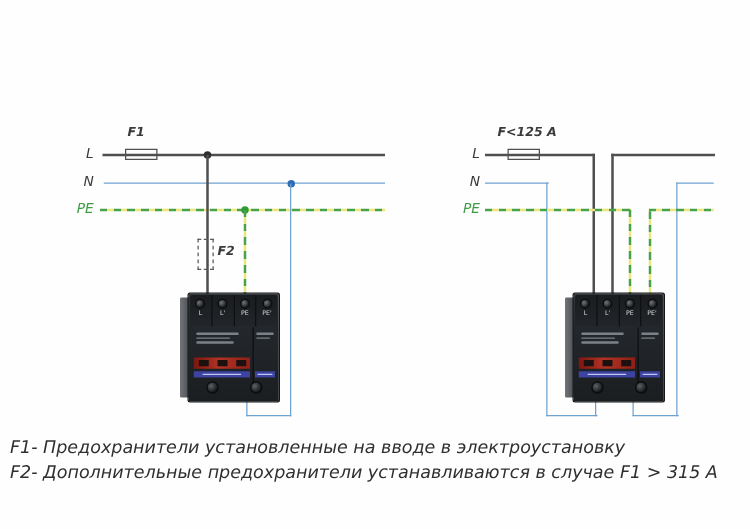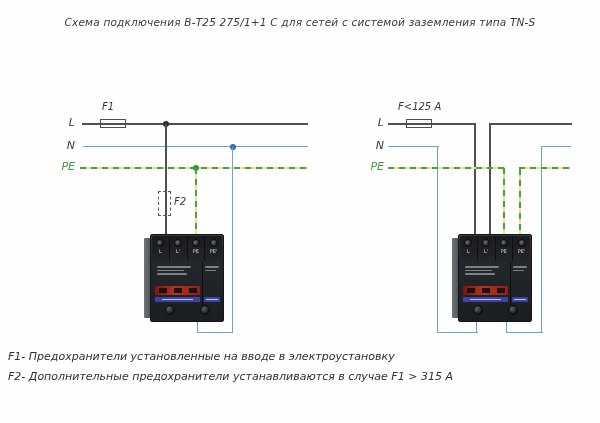--- a/index.html
+++ b/index.html
@@ -5,22 +5,22 @@
   html,body { margin:0; padding:0; background:#ffffff; }
   .stage {
     position:relative; width:600px; height:423px; background:#fefefe;
     font-family:"DejaVu Sans", sans-serif; overflow:hidden;
   }
   .txt { position:absolute; font-style:italic; color:#3a3a3a; white-space:nowrap; }
   .title { top:16px; left:0; width:600px; text-align:center; font-size:10.5px; letter-spacing:0.2px; }
   .caption { top:61px; left:350px; width:210px; text-align:center; font-size:10.5px; }
   .bus-label { width:22px; text-align:right; font-size:11px; }
   .pe-col { color:#3f9b45; }
-  .fuse-label { font-size:10px; }
-  .footnote { left:8px; font-size:11px; color:#2f2f2f; }
+  .fuse-label { font-size:10px;font-weight:bold; }
+  .footnote { left:8px; font-size:14px; color:#2f2f2f; }
 
   
   .wire { position:absolute; }
   .l-h { height:1.6px; background:#4f4f4f; }
   .l-v { width:1.6px; background:#4f4f4f; }
   .n-h { height:1.4px; background:#6fa3cf; }
   .n-v { width:1.4px; background:#6fa3cf; }
   .pe-h { height:2px; background:repeating-linear-gradient(90deg,#49a24b 0 6px,#e9e67c 6px 11px); }
   .pe-v { width:2px; background:repeating-linear-gradient(180deg,#49a24b 0 6px,#e9e67c 6px 11px); }
   .dot { position:absolute; width:6px; height:6px; border-radius:50%; }
@@ -57,21 +57,20 @@
   .spd-blue { position:absolute; height:5px; background:#3d43a0; display:flex; align-items:center; justify-content:center; }
   .spd-blue .microbar { width:70%; height:1px; background:#cfd4ff; opacity:.9; }
   .spd-bottom { position:absolute; left:8px; top:66px; width:70px; height:20px; display:flex; }
   .spd-bottom .cell { flex:1; display:flex; align-items:center; justify-content:center; }
 </style>
 </head>
 <body>
 
 <div class="stage">
 
-  <div class="txt title">Схема подключения В-Т25 275/1+1 С для сетей с системой заземления  типа TN-S</div>
 
   <div>
     <div class="txt bus-label" style="left:53px; top:116px;">L</div>
     <div class="txt bus-label" style="left:53px; top:139px;">N</div>
     <div class="txt bus-label pe-col" style="left:53px; top:160px;">PE</div>
 
     <div class="wire l-h" style="left:82px; top:123px; width:226px;"></div>
     <div class="fuse" style="left:100px; top:119px;"></div>
     <div class="txt fuse-label" style="left:102px; top:101px;">F1</div>
     <div class="dot dot-black" style="left:163px; top:121px;"></div>

